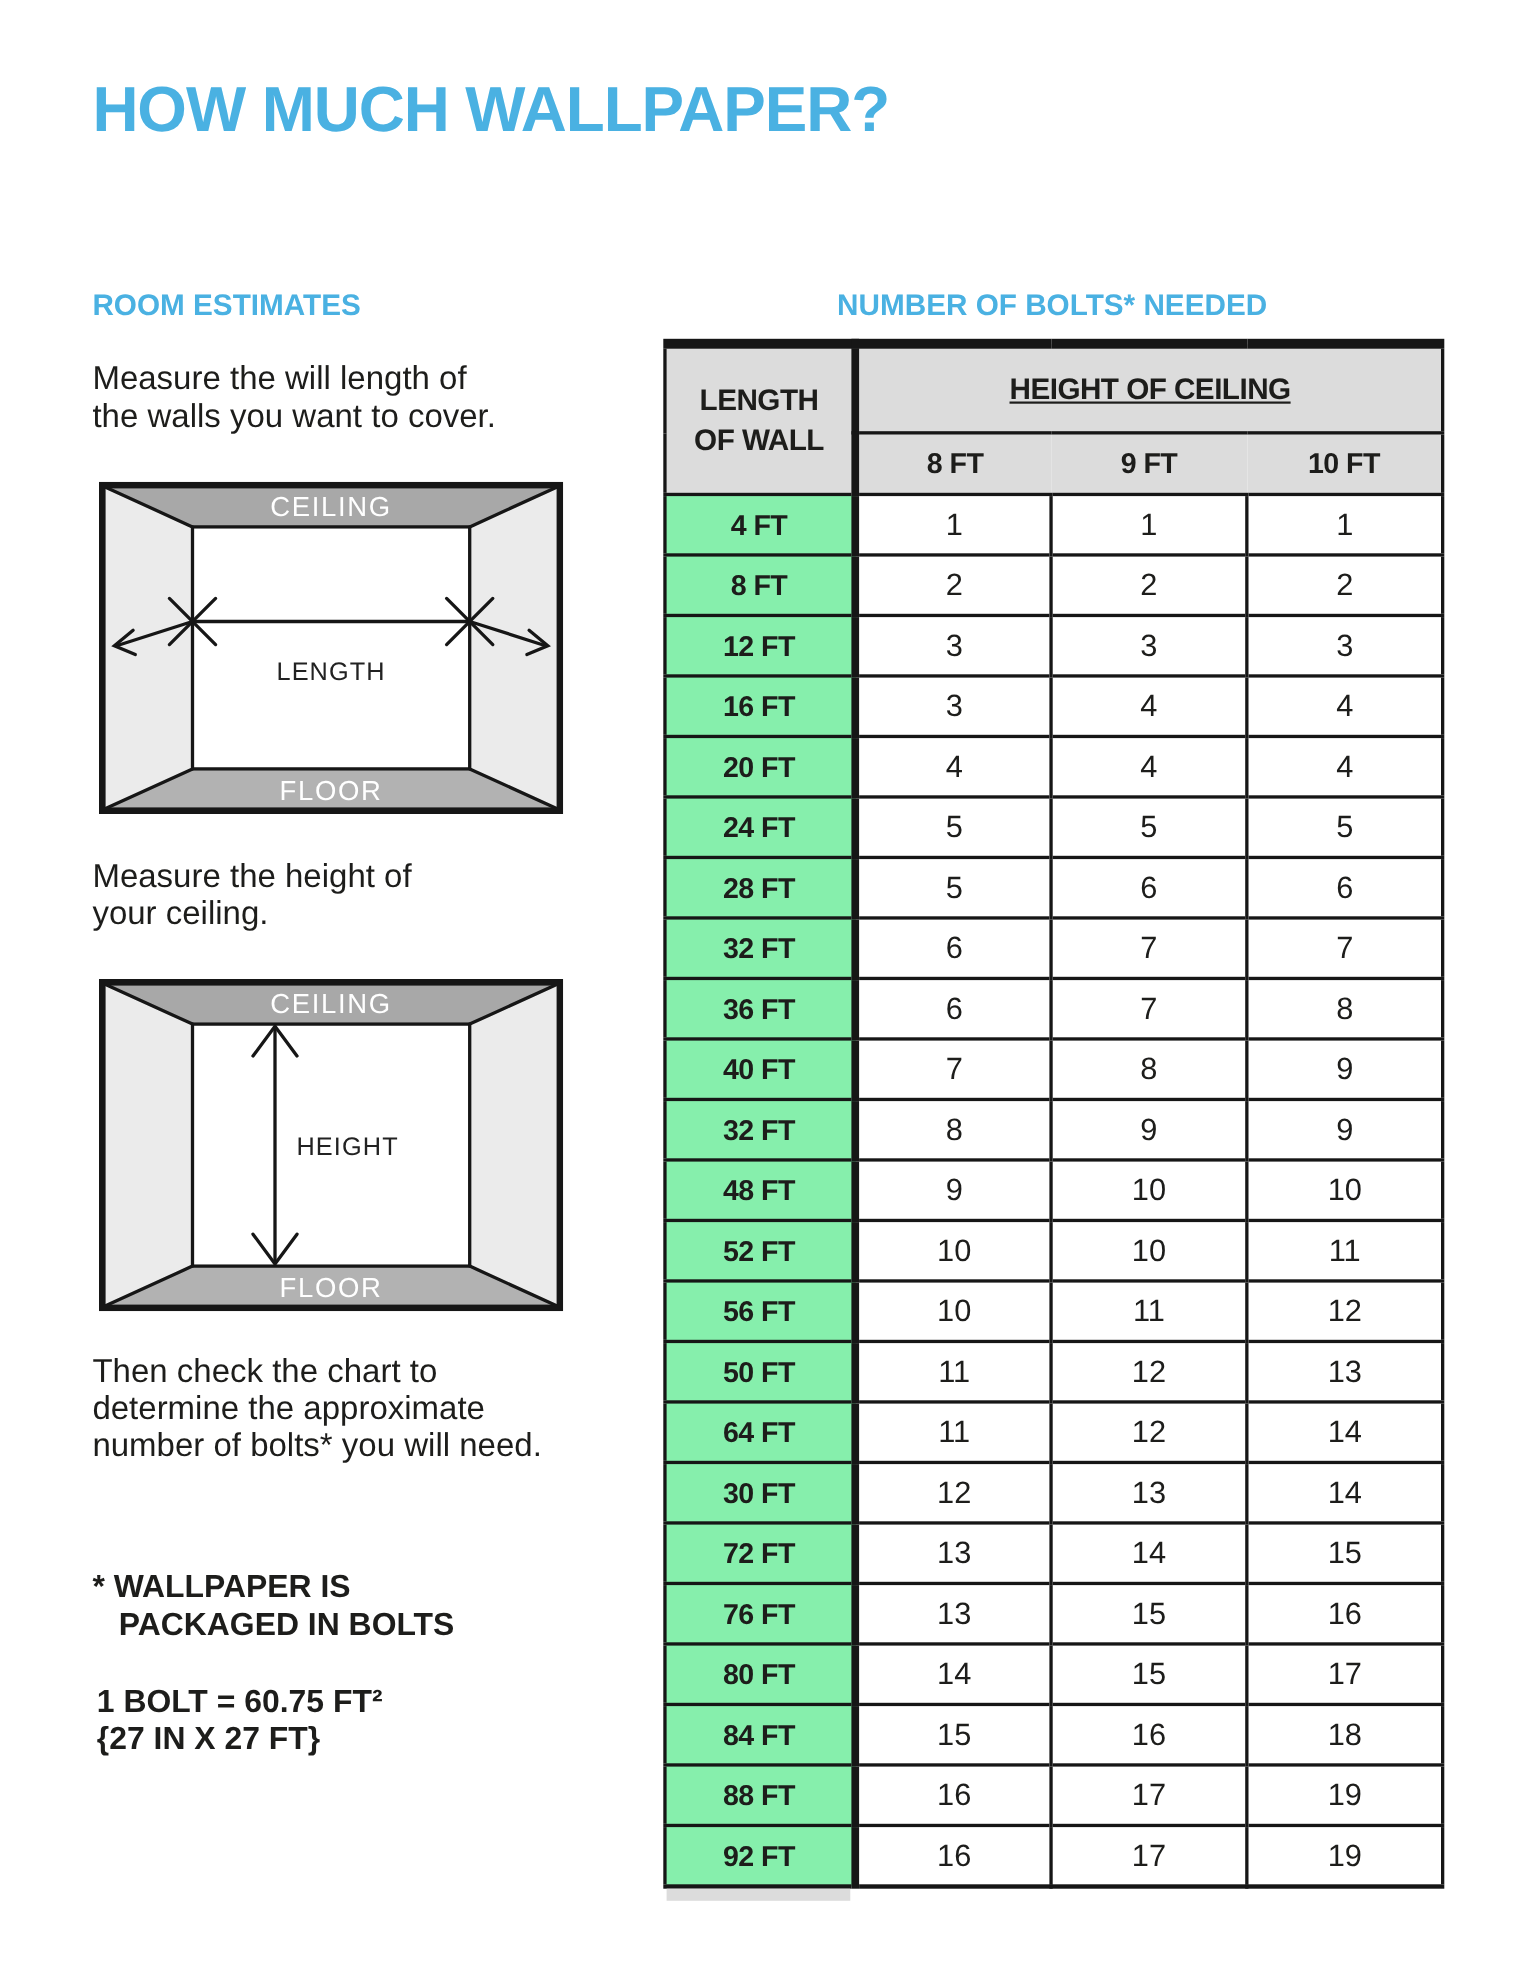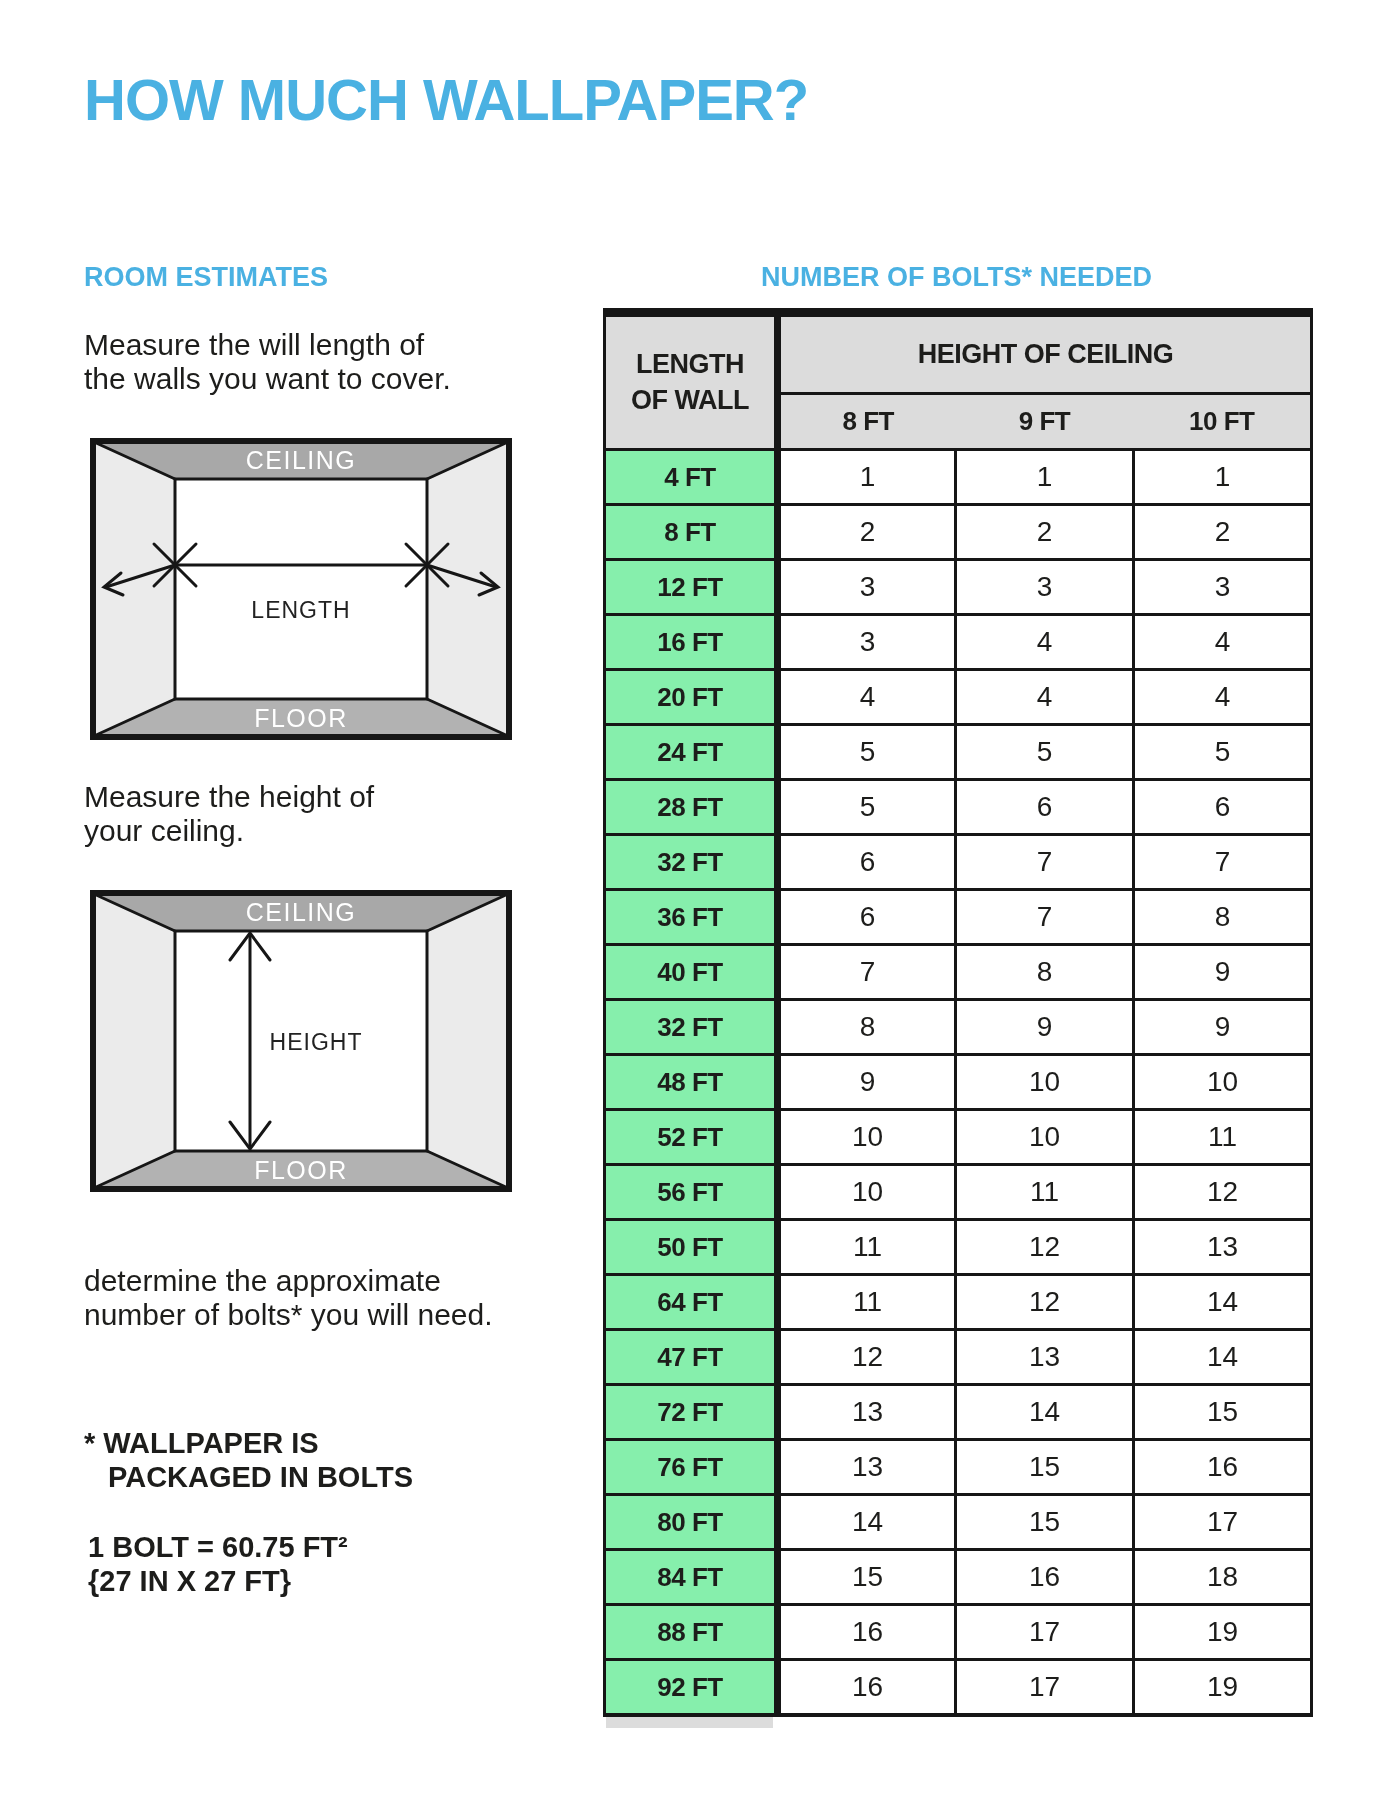--- a/index.html
+++ b/index.html
@@ -47,21 +47,21 @@
     border-left:3px solid #161616;border-right:3px solid #161616;
     border-top:9px solid #161616;border-bottom:4px solid #161616;
   }
   .bolts-table th,.bolts-table td{padding:0;text-align:center;vertical-align:middle;}
   .bolts-table .corner{
     background:#dcdcdc;border-right:7px solid #161616;
     font-weight:bold;font-size:27px;line-height:1.3;letter-spacing:-0.5px;
   }
   .bolts-table .group{
     height:75px;background:#dcdcdc;font-weight:bold;font-size:27px;
-    letter-spacing:-0.5px;border-bottom:3px solid #161616;
+    letter-spacing:-0.5px;border-bottom:3px solid #161616;text-decoration:underline;
   }
   .bolts-table .sub th{height:53px;background:#dcdcdc;font-weight:bold;font-size:26px;letter-spacing:-0.5px;}
   .bolts-table tbody th{
     height:52px;background:#86efac;font-weight:bold;font-size:26px;letter-spacing:-0.5px;
     border-top:3px solid #161616;border-right:7px solid #161616;
   }
   .bolts-table tbody td{
     height:52px;font-size:28px;border-top:3px solid #161616;border-left:3px solid #161616;
   }
   .bolts-table tbody td:first-of-type{border-left:none;}
@@ -135,21 +135,21 @@
       <polyline class="diag-stroke" points="140,70 160,43 180,70"></polyline>
       <polyline class="diag-stroke" points="140,232 160,259 180,232"></polyline>
 
       <text class="band-label" x="211" y="31">CEILING</text>
       <text class="band-label" x="211" y="289">FLOOR</text>
       <text class="dim-label" x="226" y="160">HEIGHT</text>
     </svg>
   </div>
 
   <p class="body-text para3">
-    <br>
+    <span>Then check the chart to</span><br>
     <span>determine the approximate</span><br>
     <span>number of bolts* you will need.</span>
   </p>
 
   <p class="footnote">
     <span>* WALLPAPER IS</span><br>
     <span class="indent">PACKAGED IN BOLTS</span>
   </p>
 
   <p class="bolt-equation">
@@ -269,21 +269,21 @@
           <td>12</td>
           <td>13</td>
         </tr>
         <tr>
           <th>64 FT</th>
           <td>11</td>
           <td>12</td>
           <td>14</td>
         </tr>
         <tr>
-          <th>47 FT</th>
+          <th>30 FT</th>
           <td>12</td>
           <td>13</td>
           <td>14</td>
         </tr>
         <tr>
           <th>72 FT</th>
           <td>13</td>
           <td>14</td>
           <td>15</td>
         </tr>

